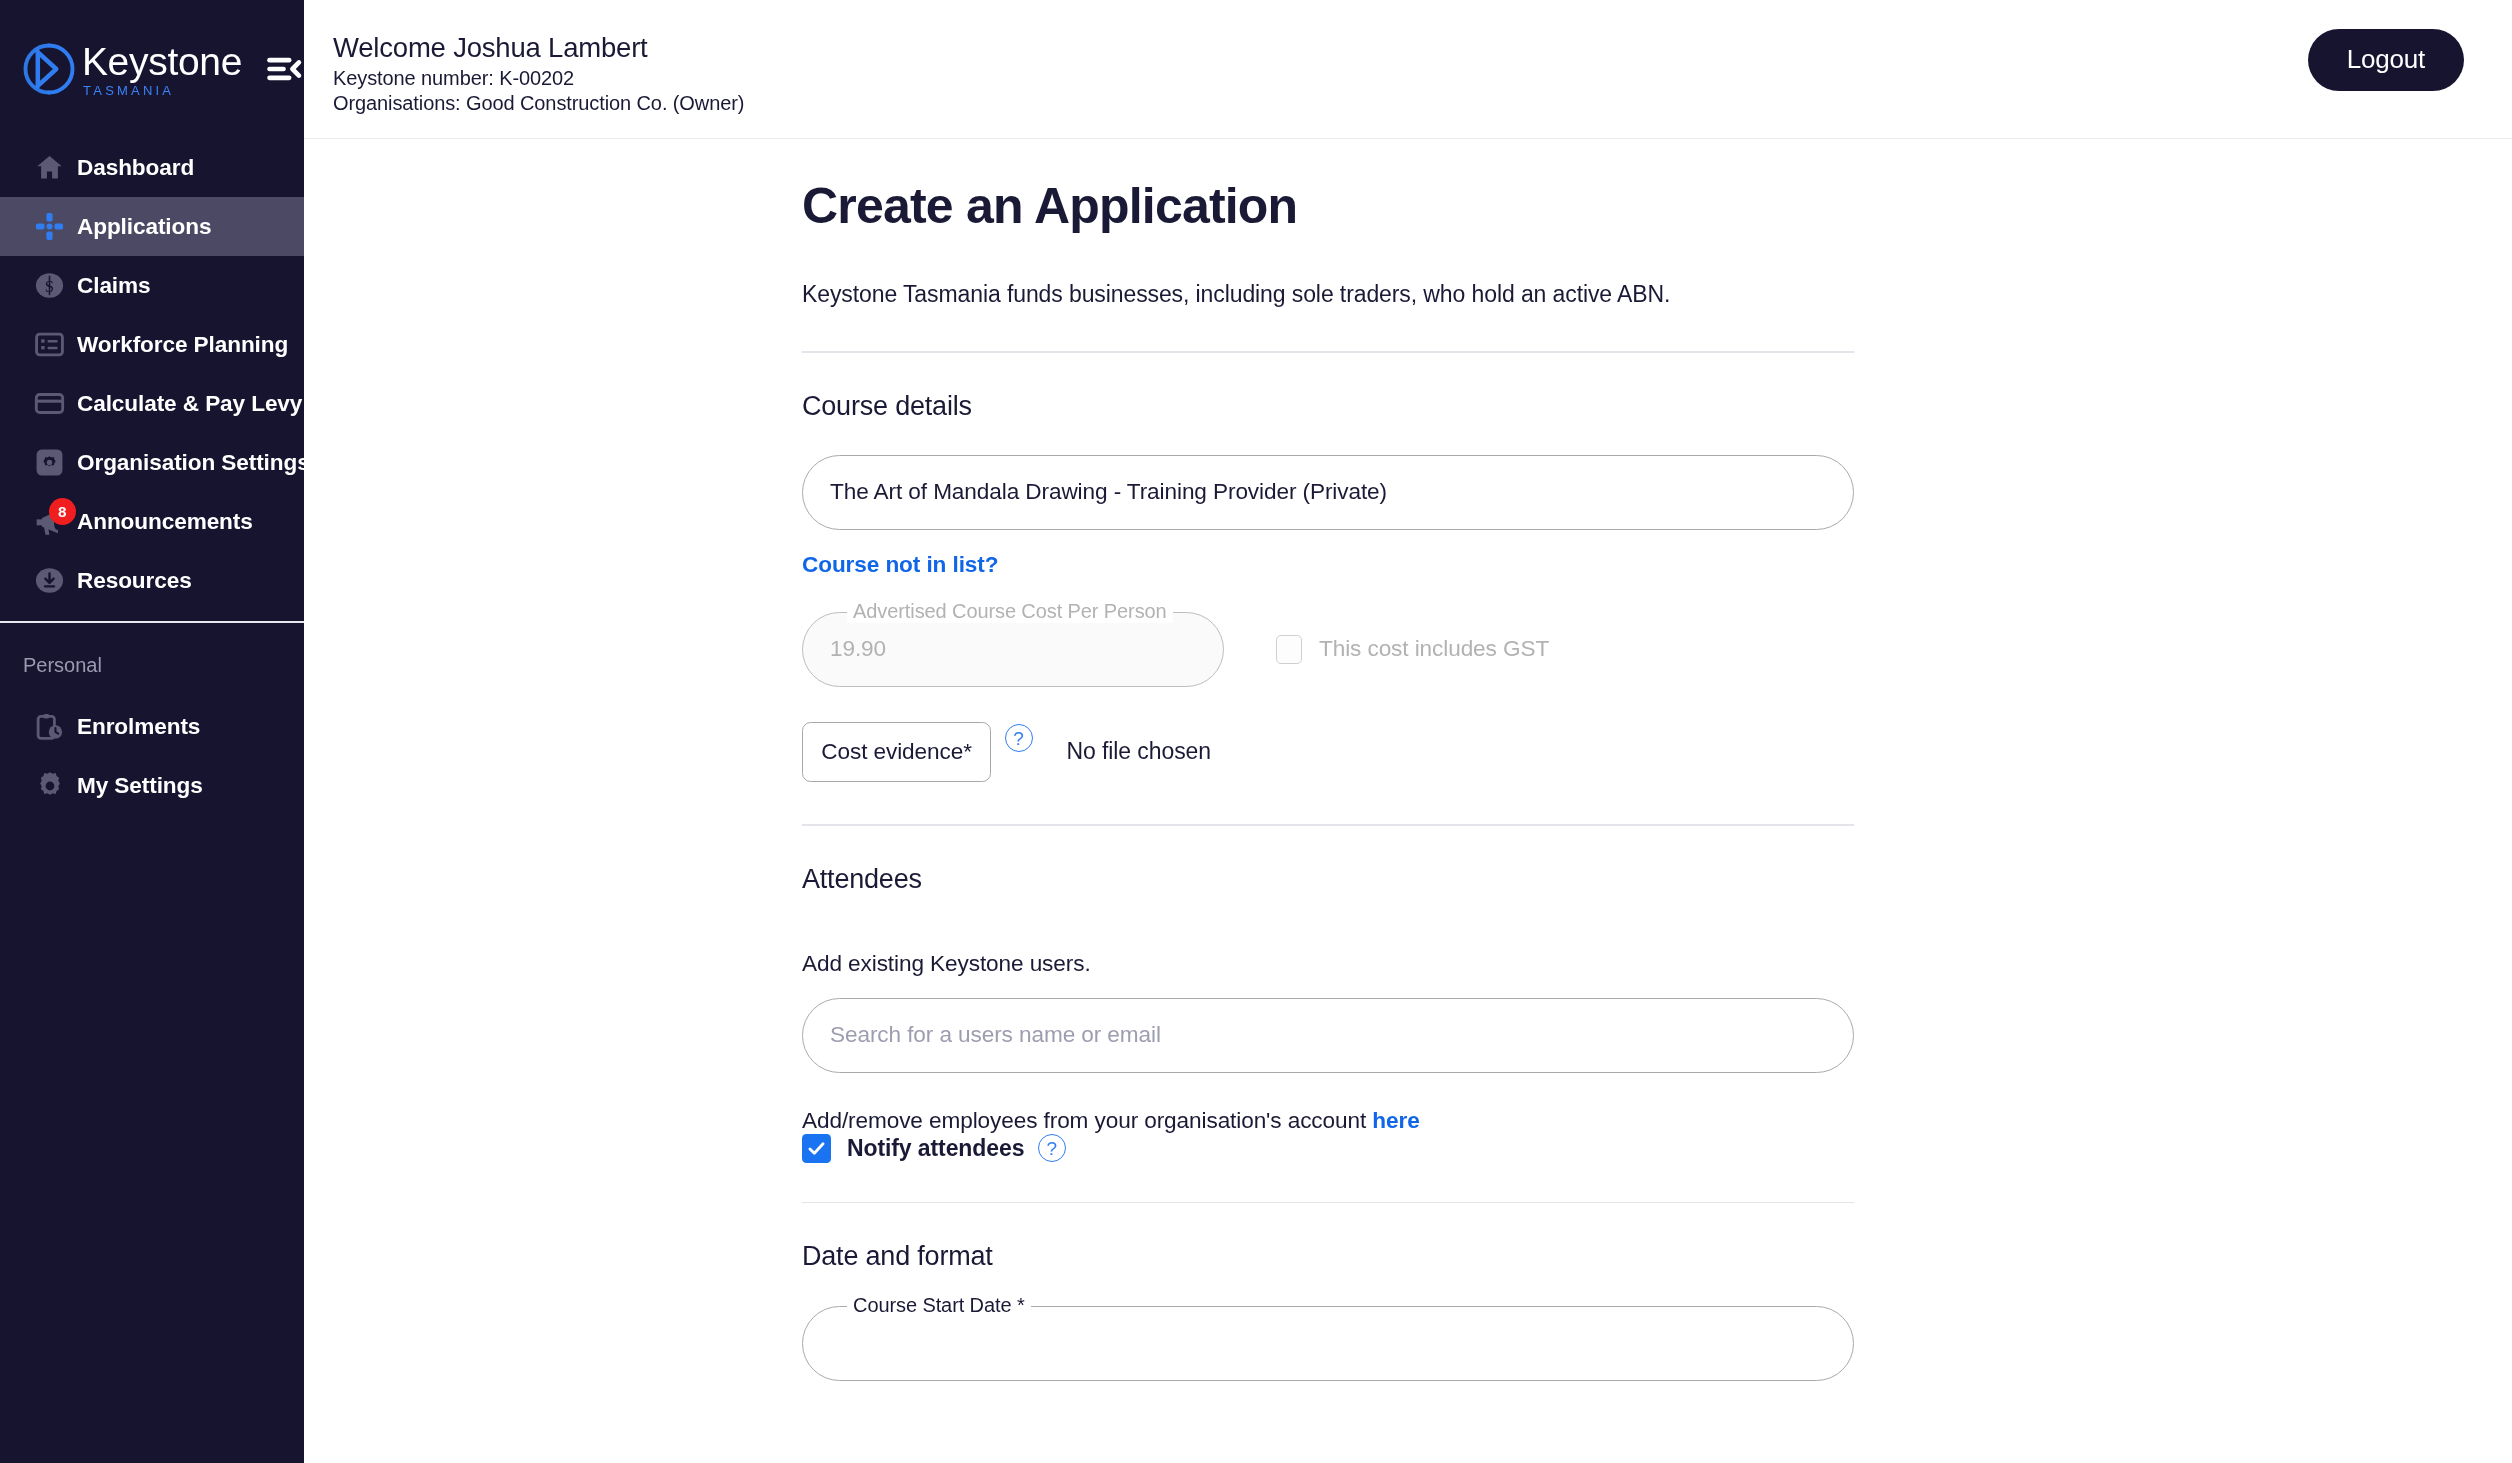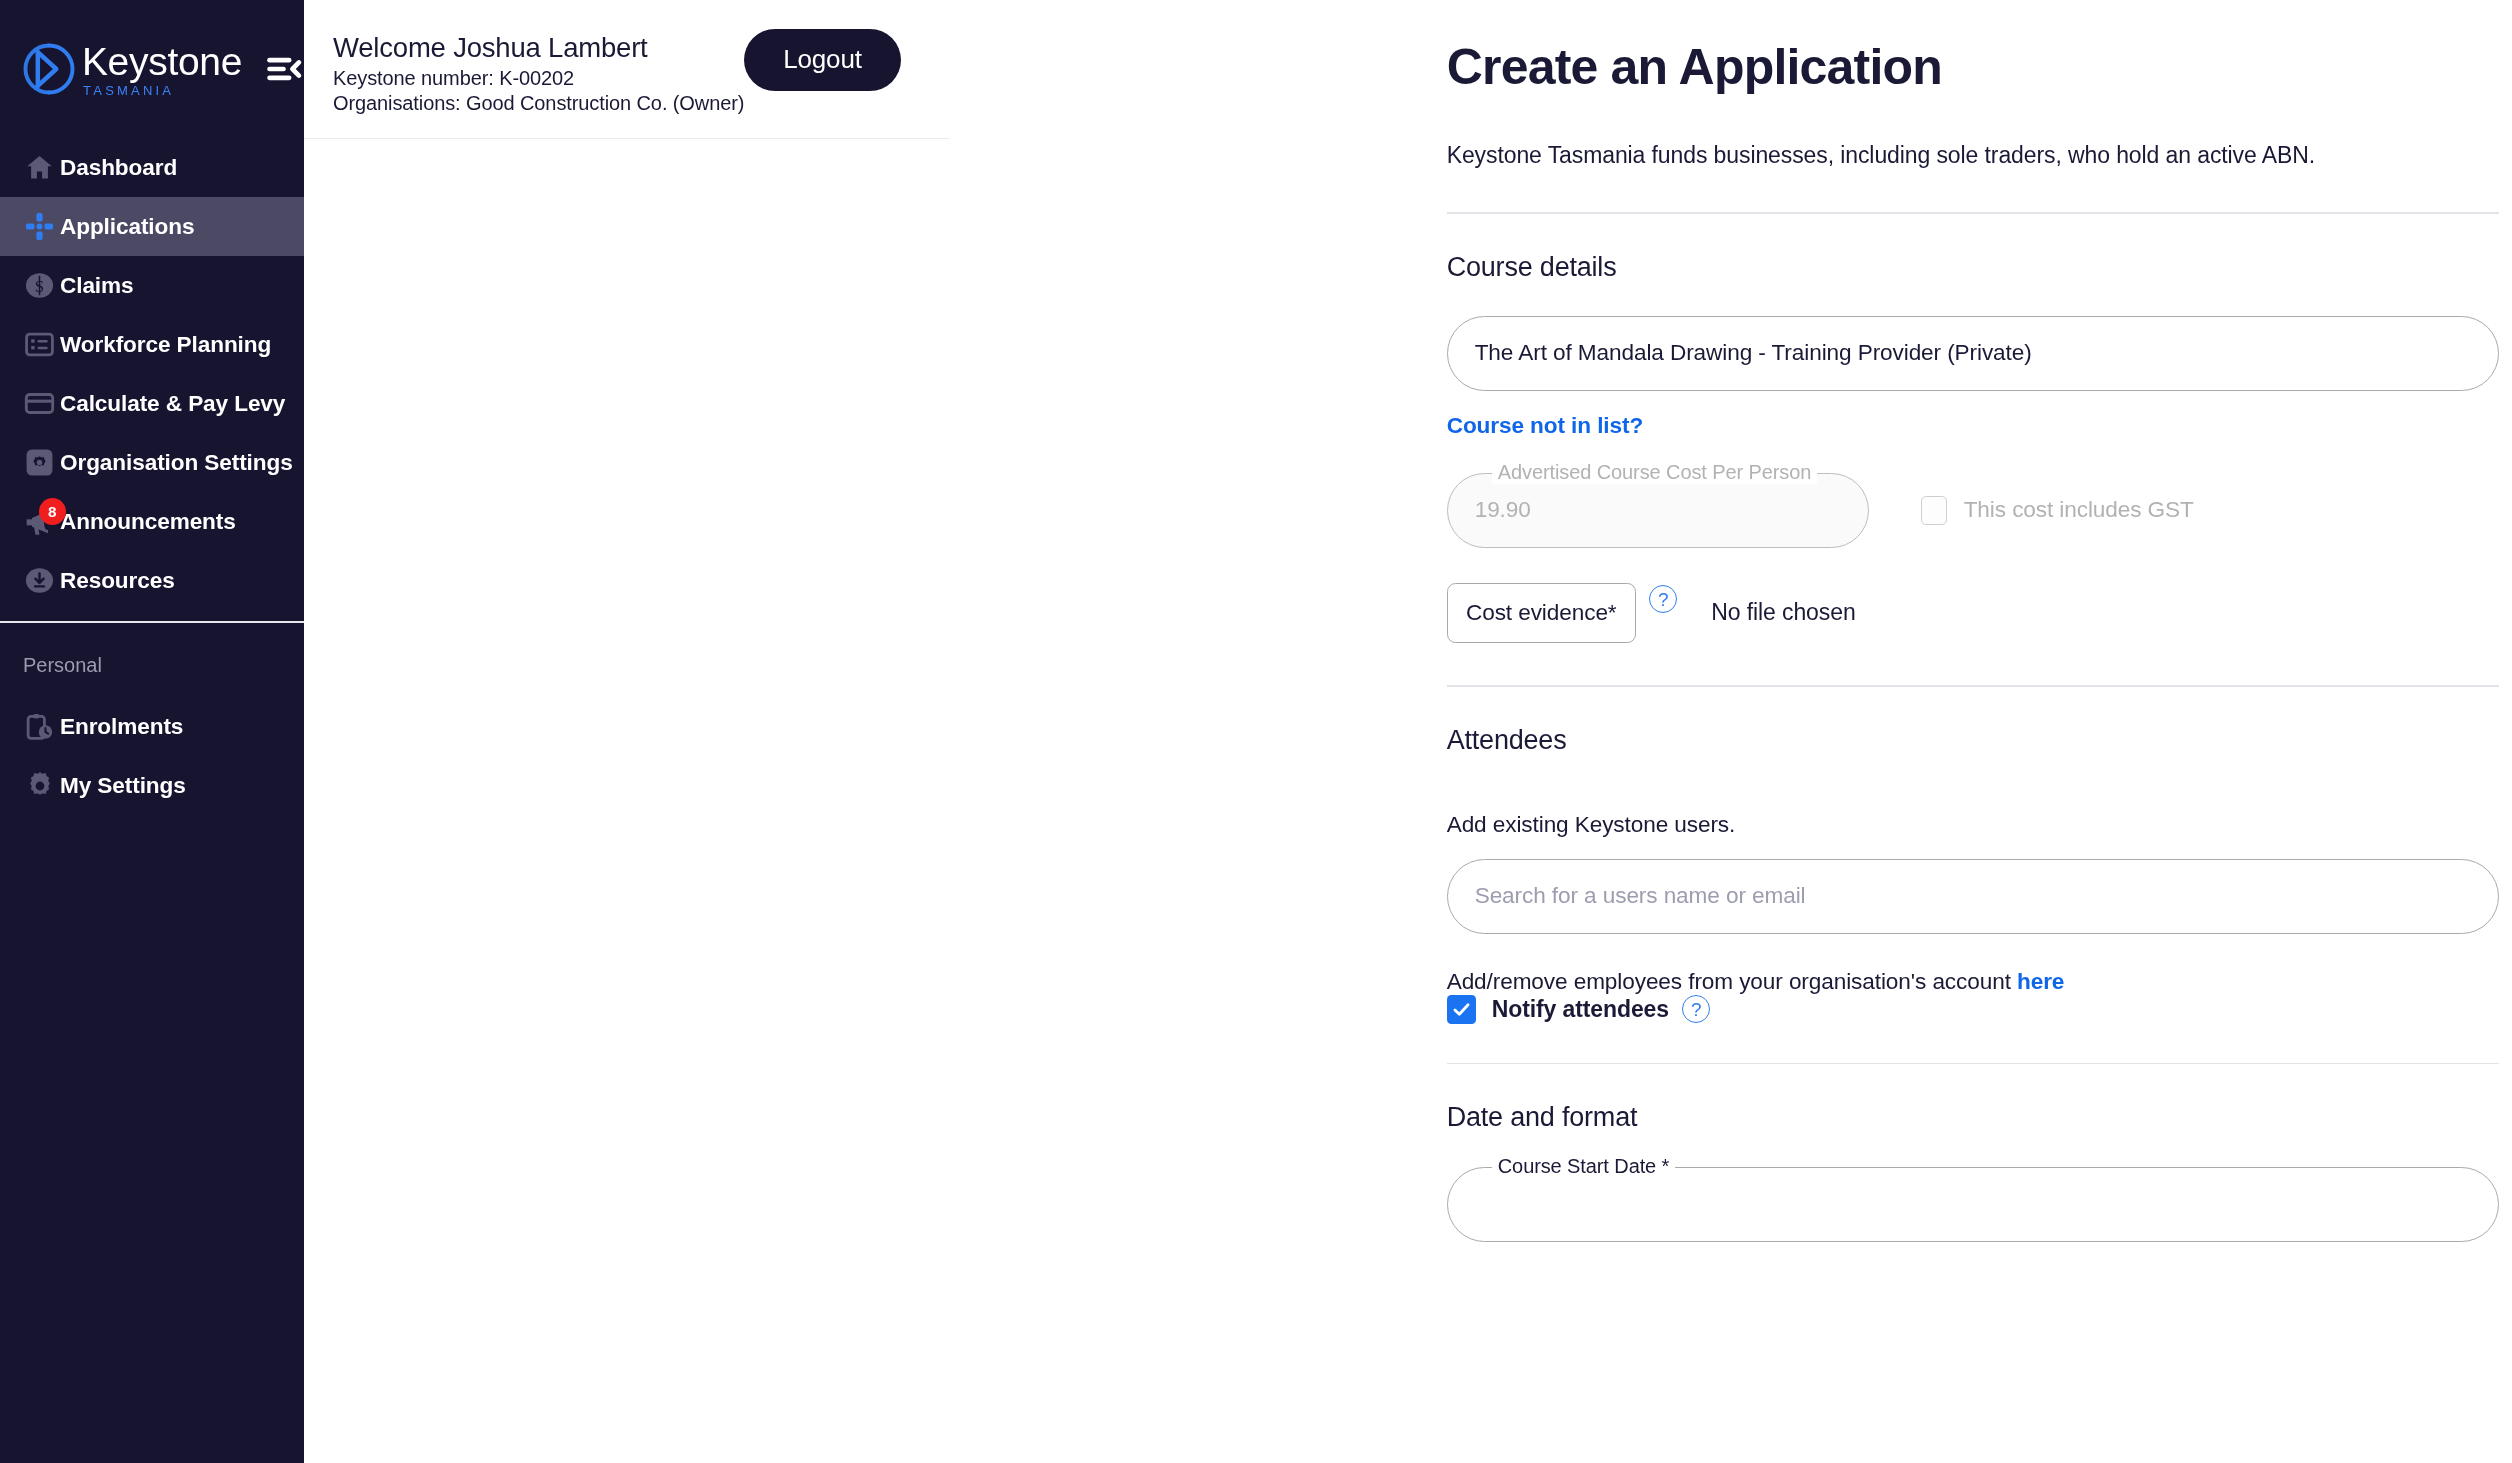--- a/index.html
+++ b/index.html
@@ -69,22 +69,22 @@
     justify-content: center;
     cursor: pointer;
   }
 
   .nav-group { display: flex; flex-direction: column; }
 
   .nav-item {
     height: 59px;
     display: flex;
     align-items: center;
-    padding-left: 23px;
-    gap: 4px;
+    padding-left: 33px;
+    gap: 11px;
     cursor: pointer;
     position: relative;
   }
   .nav-item.active { background: #4b4964; }
   .nav-icon {
     width: 33px;
     height: 33px;
     flex: 0 0 auto;
     display: flex;
     align-items: center;
@@ -130,21 +130,21 @@
     margin-bottom: 21px;
     font-weight: 400;
   }
 
   
   .main {
     flex: 1 1 auto;
     height: 1463px;
     background: #ffffff;
     display: flex;
-    flex-direction: row;
+    flex-direction: column;
     position: relative;
   }
 
   .topbar {
     height: 139px;
     border-bottom: 1.8px solid #e9e9ee;
     display: flex;
     align-items: flex-start;
     justify-content: space-between;
     padding: 29px 48px 0 29px;

